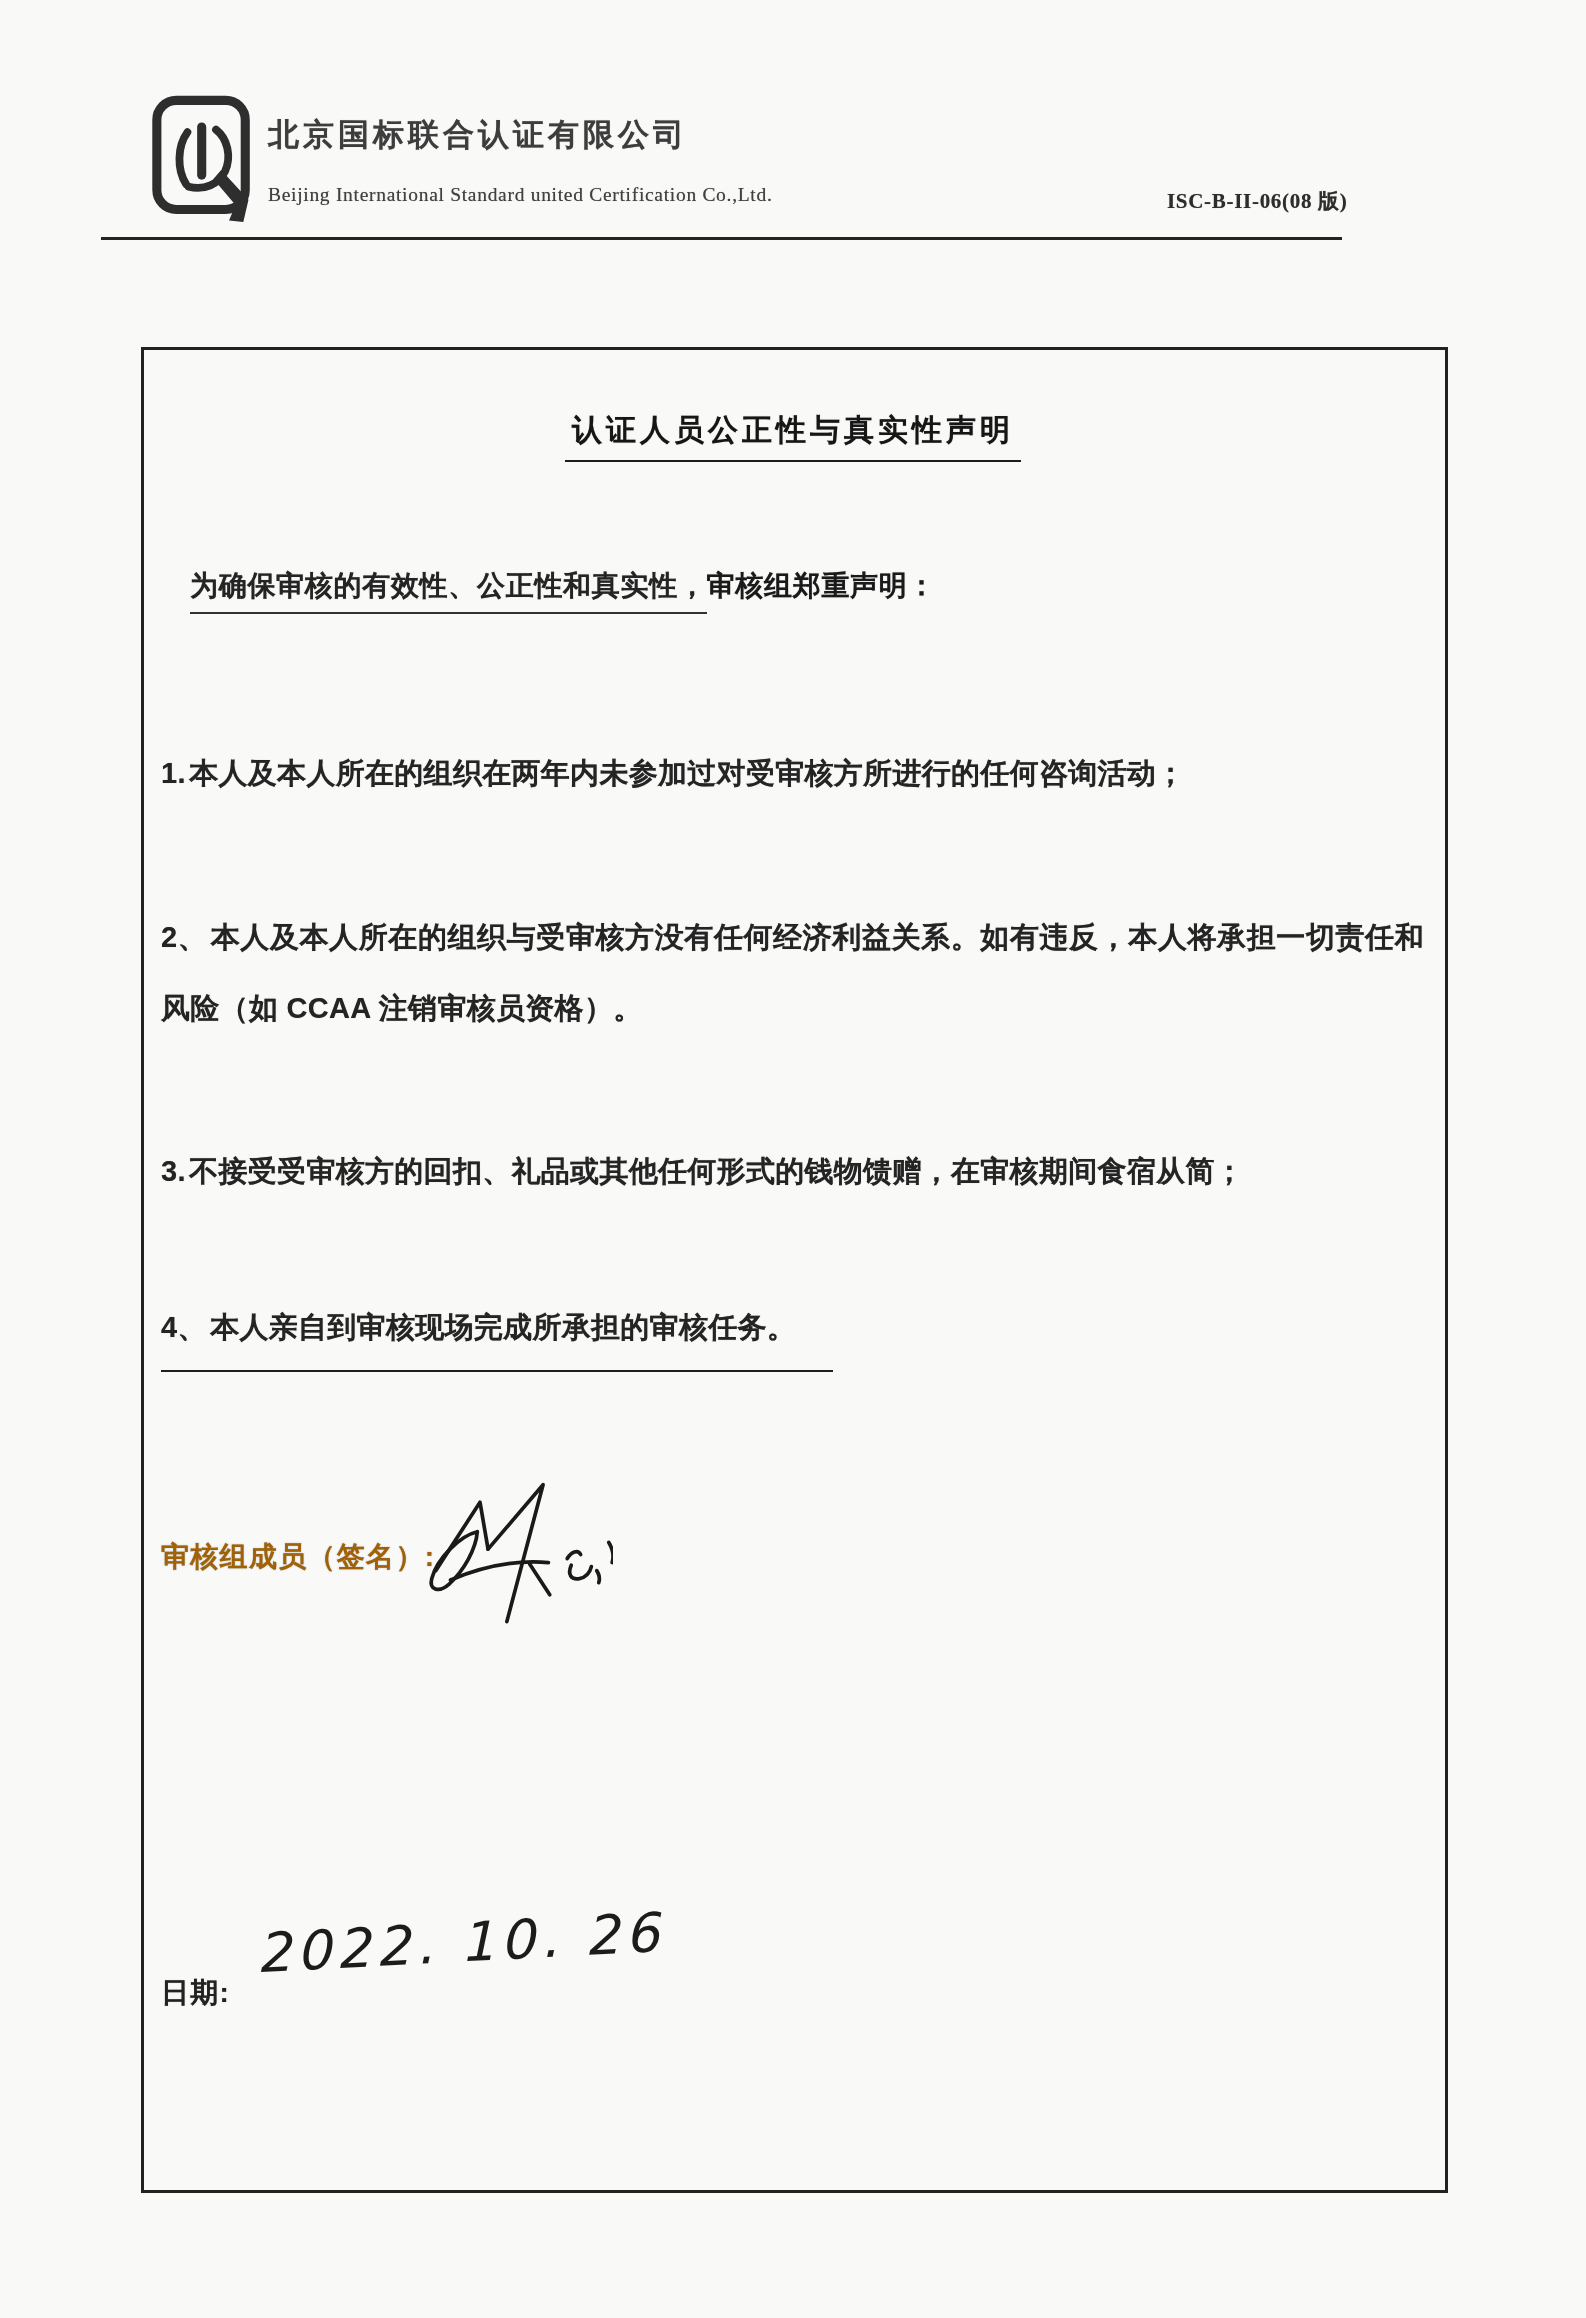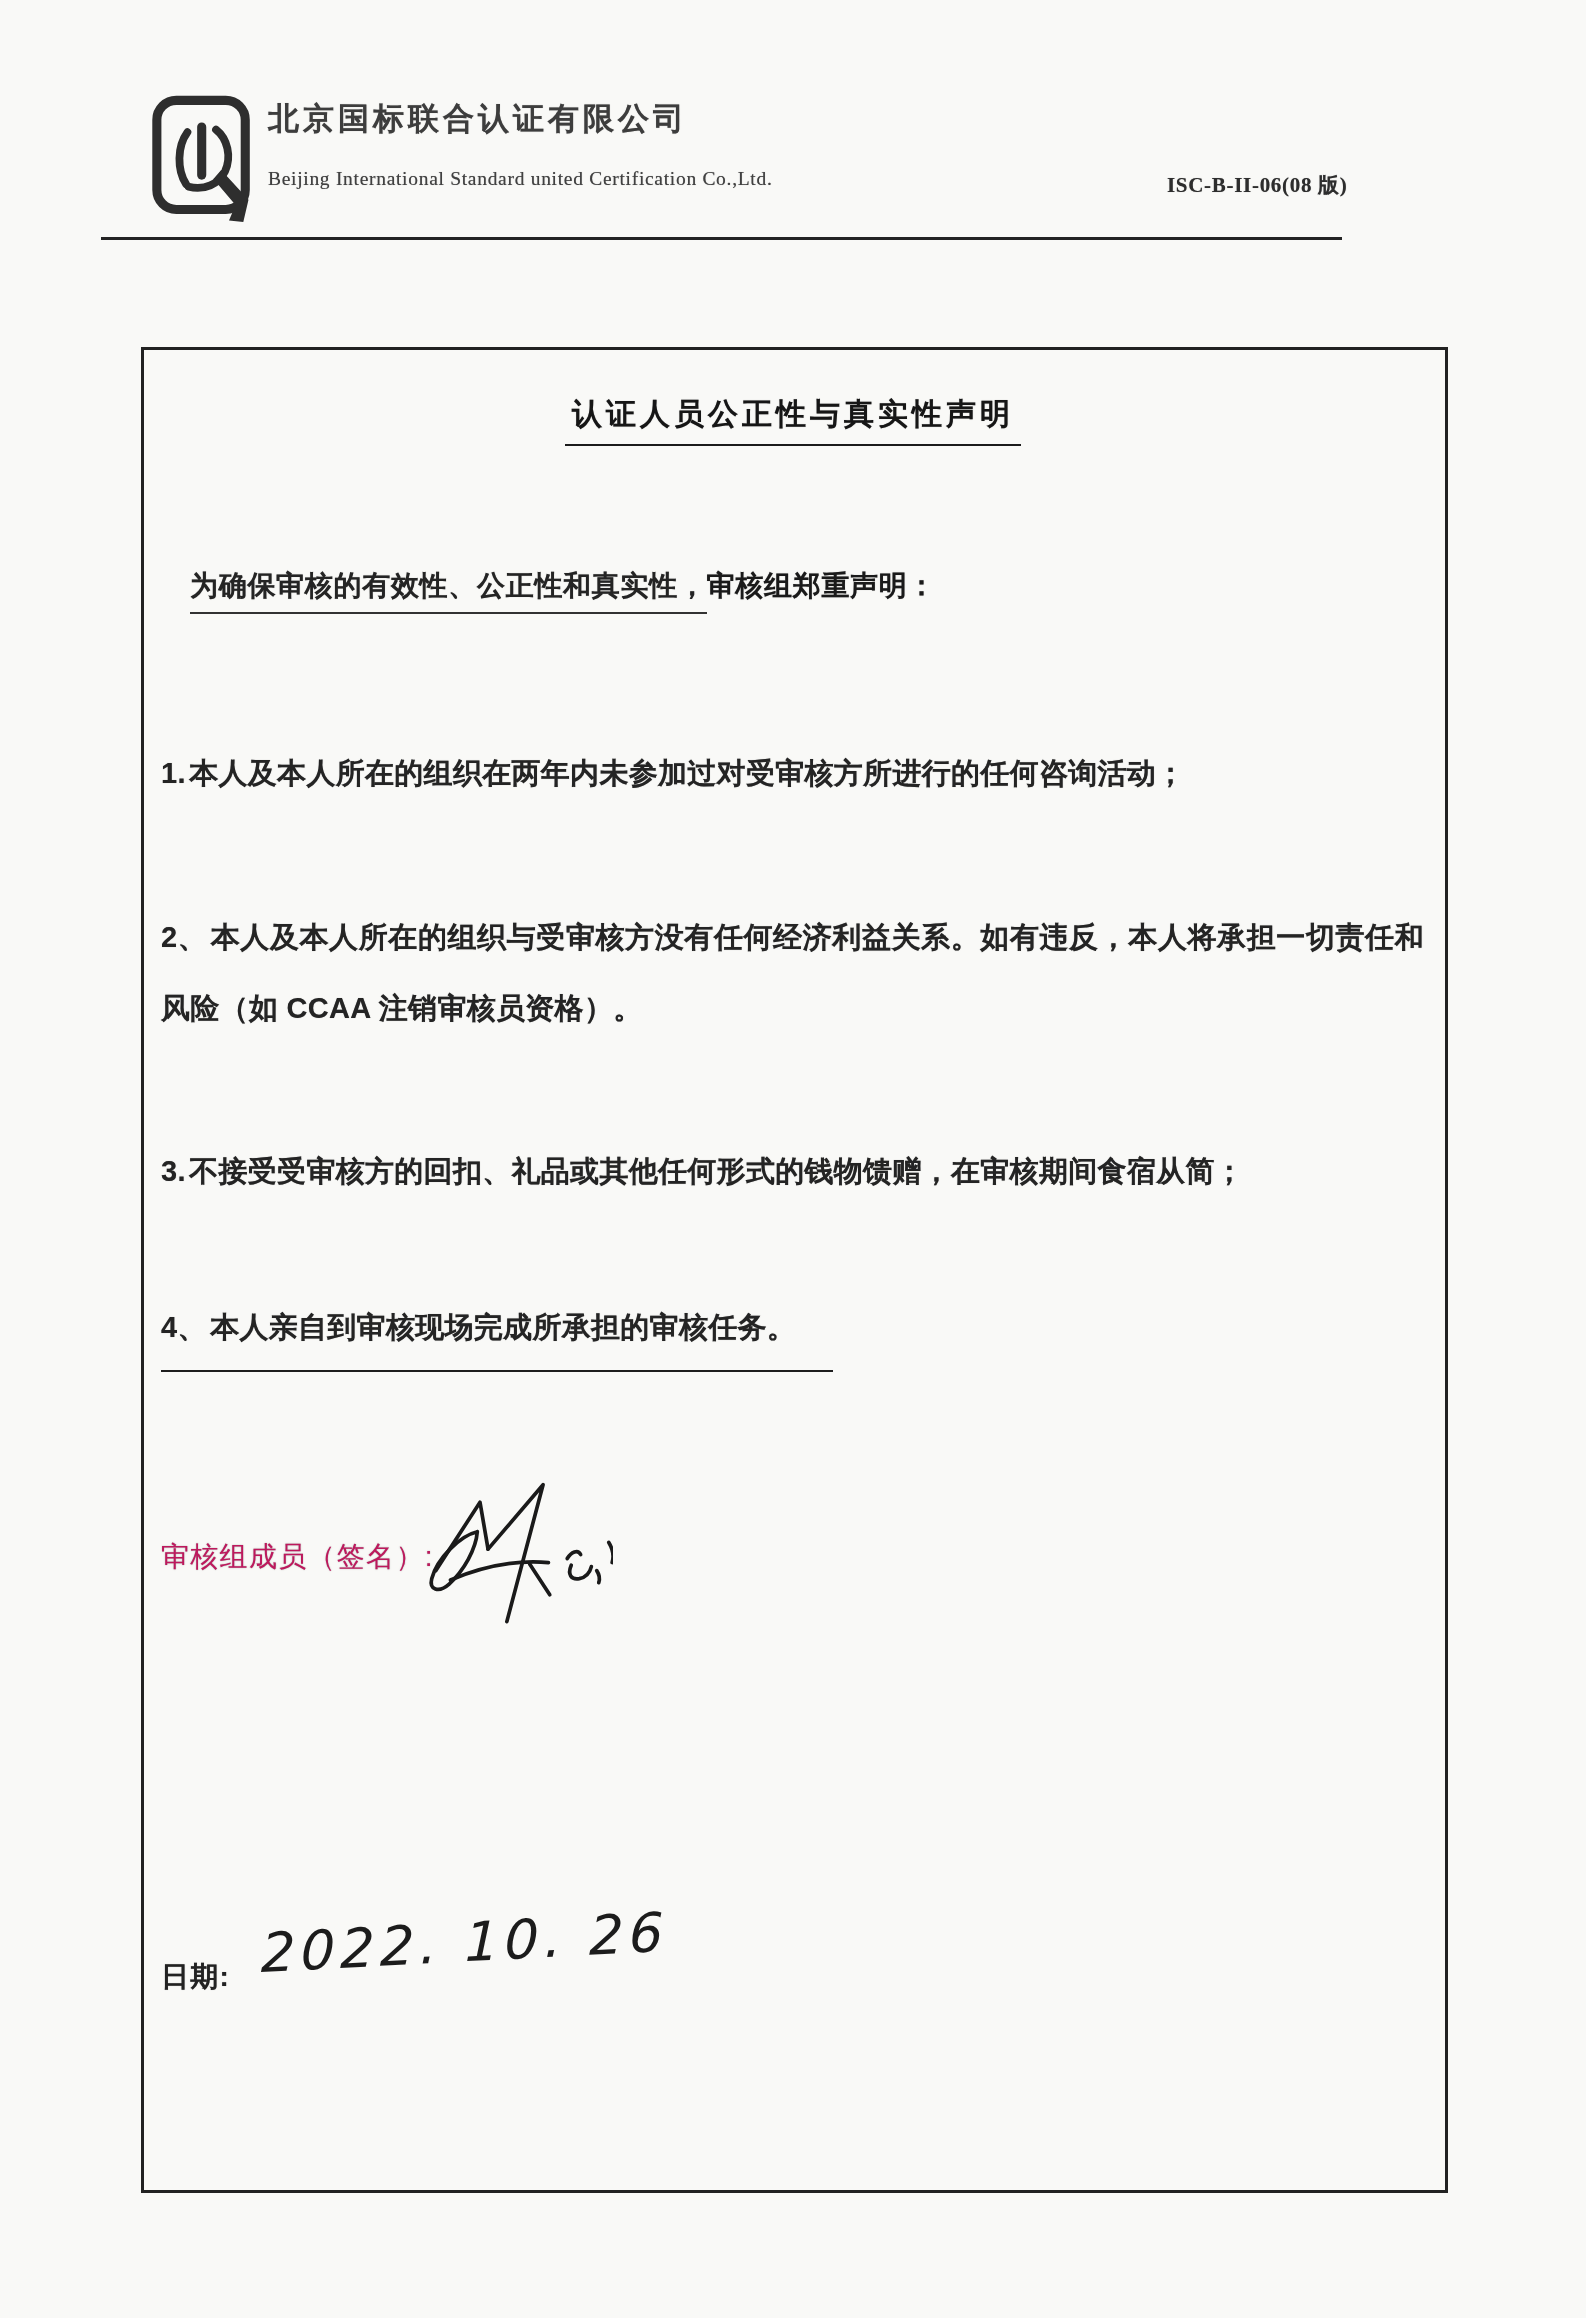--- a/index.html
+++ b/index.html
@@ -5,21 +5,21 @@
   html,body{margin:0;padding:0;background:#e9e9e7;}
   .page{
     position:relative;
     width:1587px;height:2319px;
     background:#f9f9f7;
     overflow:hidden;
     font-family:"Liberation Sans",sans-serif;
     color:#1f1f1f;
   }
   .abs{position:absolute;}
-  .scan{text-shadow:0 0 0.7px rgba(45,45,45,.55);}
+  .scan{text-shadow:0 0 0.7px rgba(45,45,45,.55);margin-top:16px;}
   
   .logo{left:151px;top:94px;width:104px;height:131px;}
   .company-cn{
     left:268px;top:98px;
     font-family:"Liberation Serif",serif;
     font-size:31px;font-weight:600;letter-spacing:4px;color:#3d3d3d;
   }
   .company-en{
     left:268px;top:168px;
     font-family:"Liberation Serif",serif;
@@ -62,21 +62,21 @@
   .item-3{top:1136px;}
   .item-4{top:1292px;}
   .u4{
     display:inline-block;
     border-bottom:2.7px solid #1e1e1e;
     padding:0 37px 6.7px 0;
   }
   
   .sig-label{
     left:161px;top:1538px;
-    font-size:28px;font-weight:400;color:#be185d;
+    font-size:28px;font-weight:700;color:#a16207;
     text-shadow:0 0 1.3px rgba(90,90,90,.6);letter-spacing:1.3px;
   }
   .sig-svg{left:398px;top:1470px;width:215px;height:161px;}
   .team-line{
     left:161px;top:1832px;
     font-size:30px;font-weight:700;letter-spacing:2px;color:#1c1c1c;
   }
   .date-label{
     left:161px;top:1958px;
     font-size:28px;font-weight:700;letter-spacing:1.3px;color:#222;

